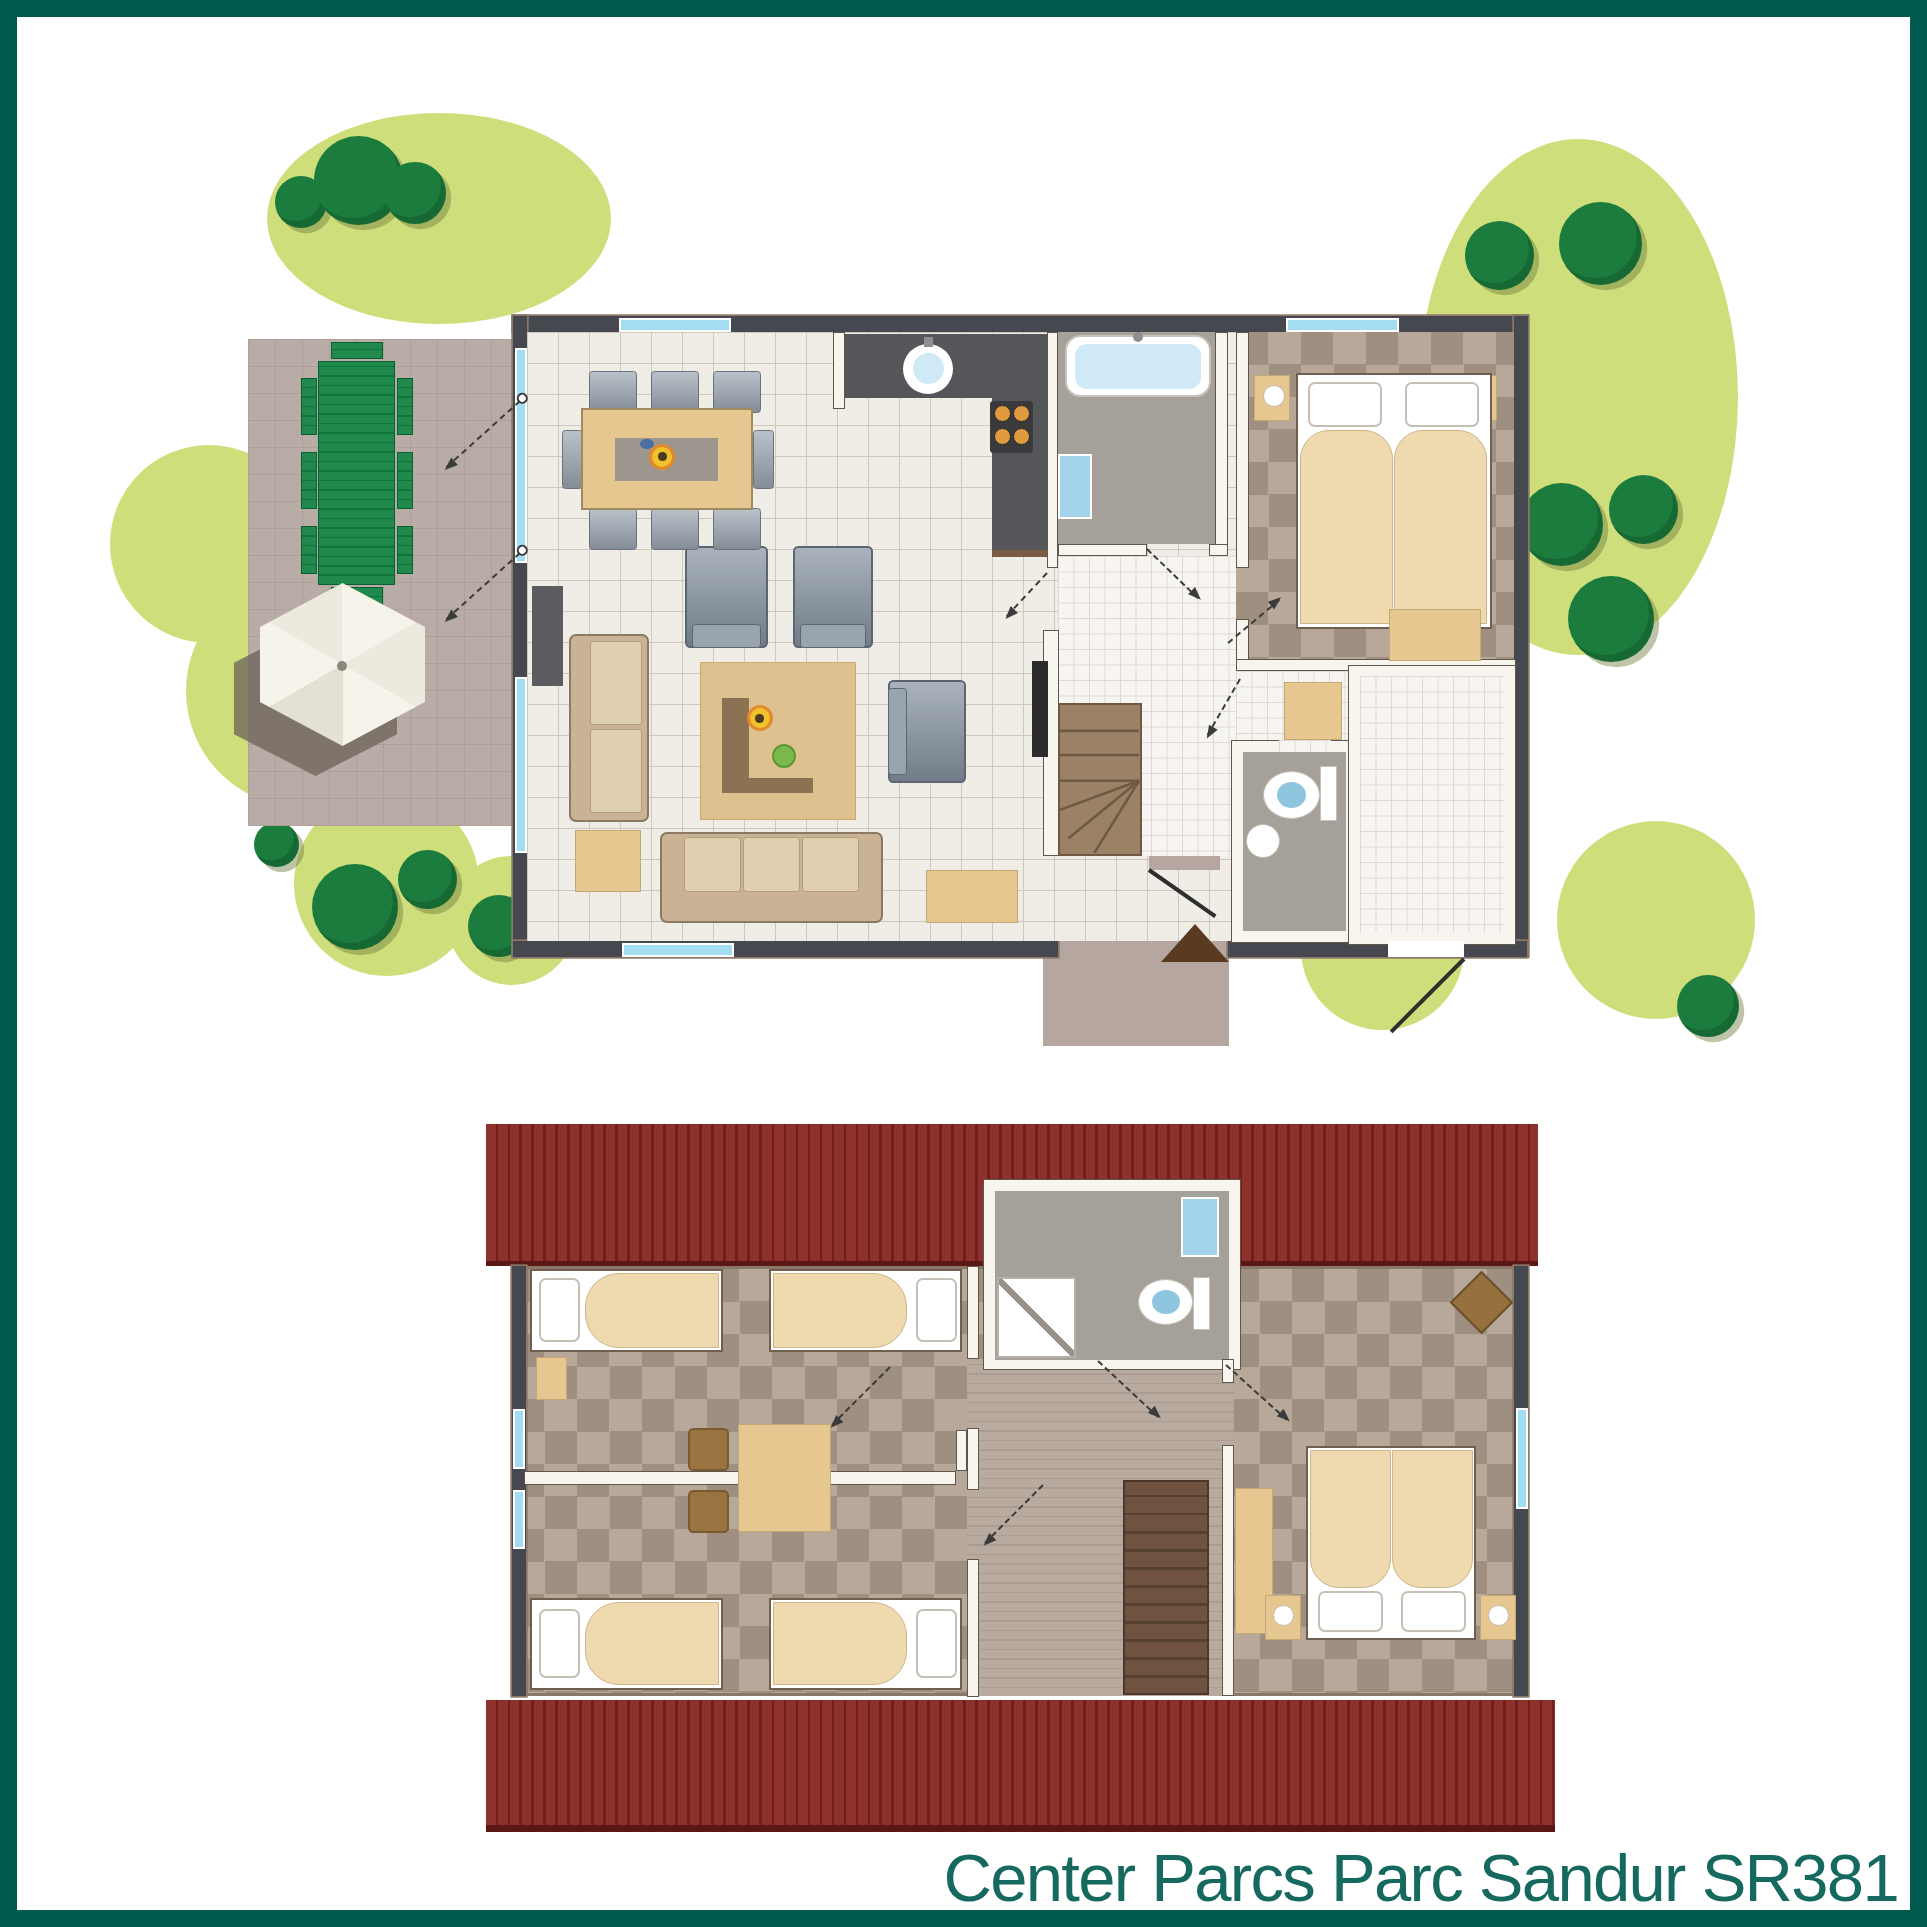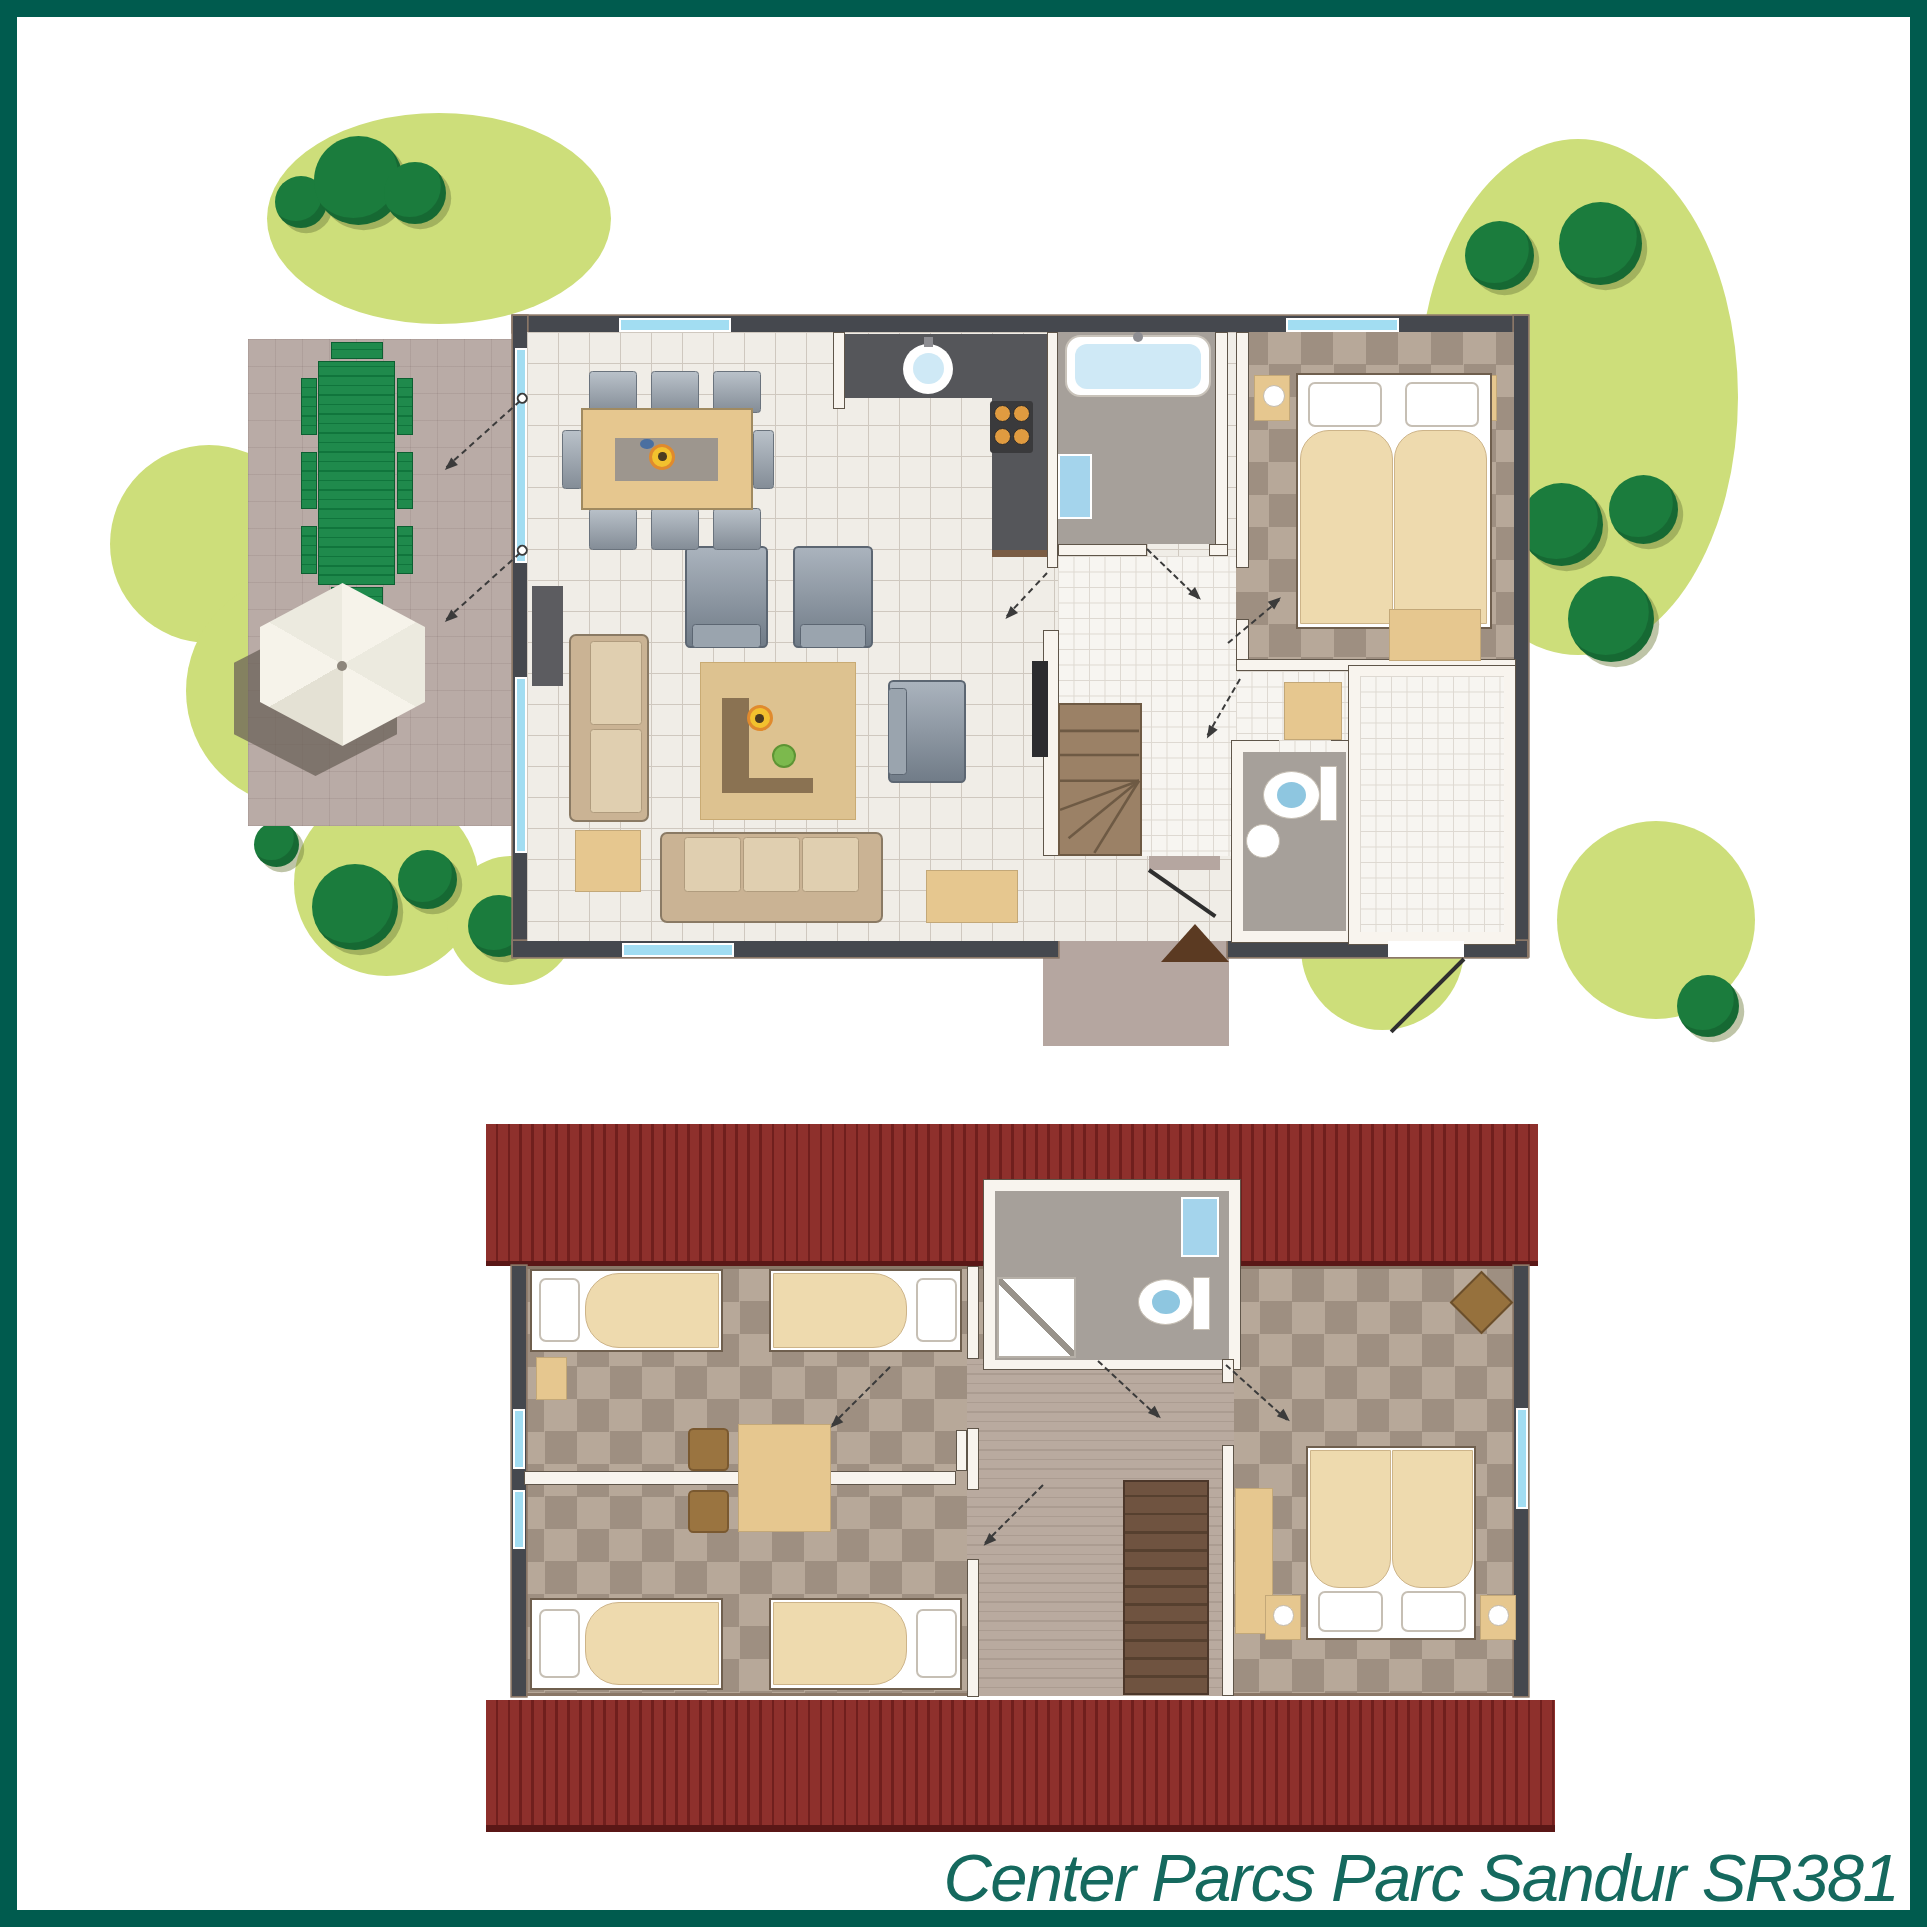--- a/index.html
+++ b/index.html
@@ -51,21 +51,21 @@
   .arrow{position:absolute;height:0;border-top:2.6px dashed var(--arrow,#3b3b3b);transform-origin:left center;}
   .arrow::after{content:'';position:absolute;right:-3.4px;top:-6.9px;width:0;height:0;
     border-left:13.8px solid var(--arrow,#3b3b3b);border-top:5.2px solid transparent;border-bottom:5.2px solid transparent;}
   .arrow.ring::before{content:'';position:absolute;left:-8.6px;top:-6px;width:6.9px;height:6.9px;border:2.6px solid var(--arrow,#3b3b3b);border-radius:50%;background:#fff;}
   .leaf{position:absolute;height:0;border-top:4.3px solid #2f2f2f;transform-origin:left center;}
   .hex{position:absolute;clip-path:polygon(50% 0,100% 27%,100% 73%,50% 100%,0 73%,0 27%);}
   .toiletbowl{position:absolute;background:#fff;border:1.7px solid #c5beb3;border-radius:50%;box-sizing:border-box;}
   .water{position:absolute;background:var(--toiletBlue,#8ec6e0);border-radius:50%;}
   .shower{position:absolute;background:#fff;border:2.6px solid #b6b0a8;box-sizing:border-box;
     background-image:linear-gradient(45deg,transparent 47%,#98928a 47%,#98928a 53%,transparent 53%);}
-  .caption{position:absolute;color:var(--captionColor,#15695e);font-size:67px;letter-spacing:-1.7px;white-space:nowrap;font-style:italic;}
+  .caption{position:absolute;color:var(--captionColor,#15695e);font-size:67px;letter-spacing:-1.7px;white-space:nowrap;}
   .picnic{position:absolute;background:repeating-linear-gradient(0deg,var(--picnic,#1f8a4c) 0 7.7px,var(--picnicDark,#10753c) 7.7px 9.5px);border:1.7px solid #0c5f31;box-sizing:border-box;}
   .burner{position:absolute;background:var(--burner,#e09b40);border-radius:50%;border:1.7px solid #2a2a2c;box-sizing:border-box;}
   .tri{position:absolute;width:0;height:0;border-left:34px solid transparent;border-right:34px solid transparent;border-bottom:38px solid var(--triangle,#5b3a22);}
   svg{position:absolute;overflow:visible;}
 </style>
 </head>
 <body>
 
 <div class="canvas" style="--frame: #005b4e; --background: #ffffff; --captionColor: #15695e; --garden: #cdde7a; --tree: #1b7c3d; --terrace: #b9aba6; --porch: #b5a6a0; --wallDark: #45484e; --wallTrim: #8a7767; --wallWhite: #f8f4ee; --wallEdge: #5f5549; --window: #a2ddf2; --tile: #f0ede7; --tileLine: #cfc8bf; --fineTile: #f7f5f1; --fineLine: #ded9d1; --bathFloor: #a6a09a; --checkerLight: #b7a899; --checkerDark: #9e8f81; --counter: #55565a; --cooktop: #3a3a3c; --burner: #e09b40; --water: #cfe9f6; --waterDeep: #a4d4ec; --toiletBlue: #8ec6e0; --roof: #8e302c; --roofStripe: #701f1d; --roofShadow: #5a1716; --landing: #b9aa9f; --landingLine: #ab9c91; --stairGround: #9b8166; --stairUpper: #6f5340; --bedBlanket: #eedaae; --bedOutline: #6f5f4e; --pillow: #ffffff; --tan: #e6c78f; --tanDark: #c3a878; --rug: #ddc290; --woodDark: #8a7252; --sofa: #cab394; --sofaCushion: #e0cfb0; --sofaEdge: #8a7a64; --picnic: #1f8a4c; --picnicDark: #10753c; --parasol: #f6f3ea; --parasolShadow: #6b6258; --tv: #2c2c2f; --arrow: #3b3b3b; --flower: #f2c12e; --flowerPot: #e08a2d; --ball: #7cb94d; --brownChair: #9a7440; --triangle: #5b3a22;">
 

